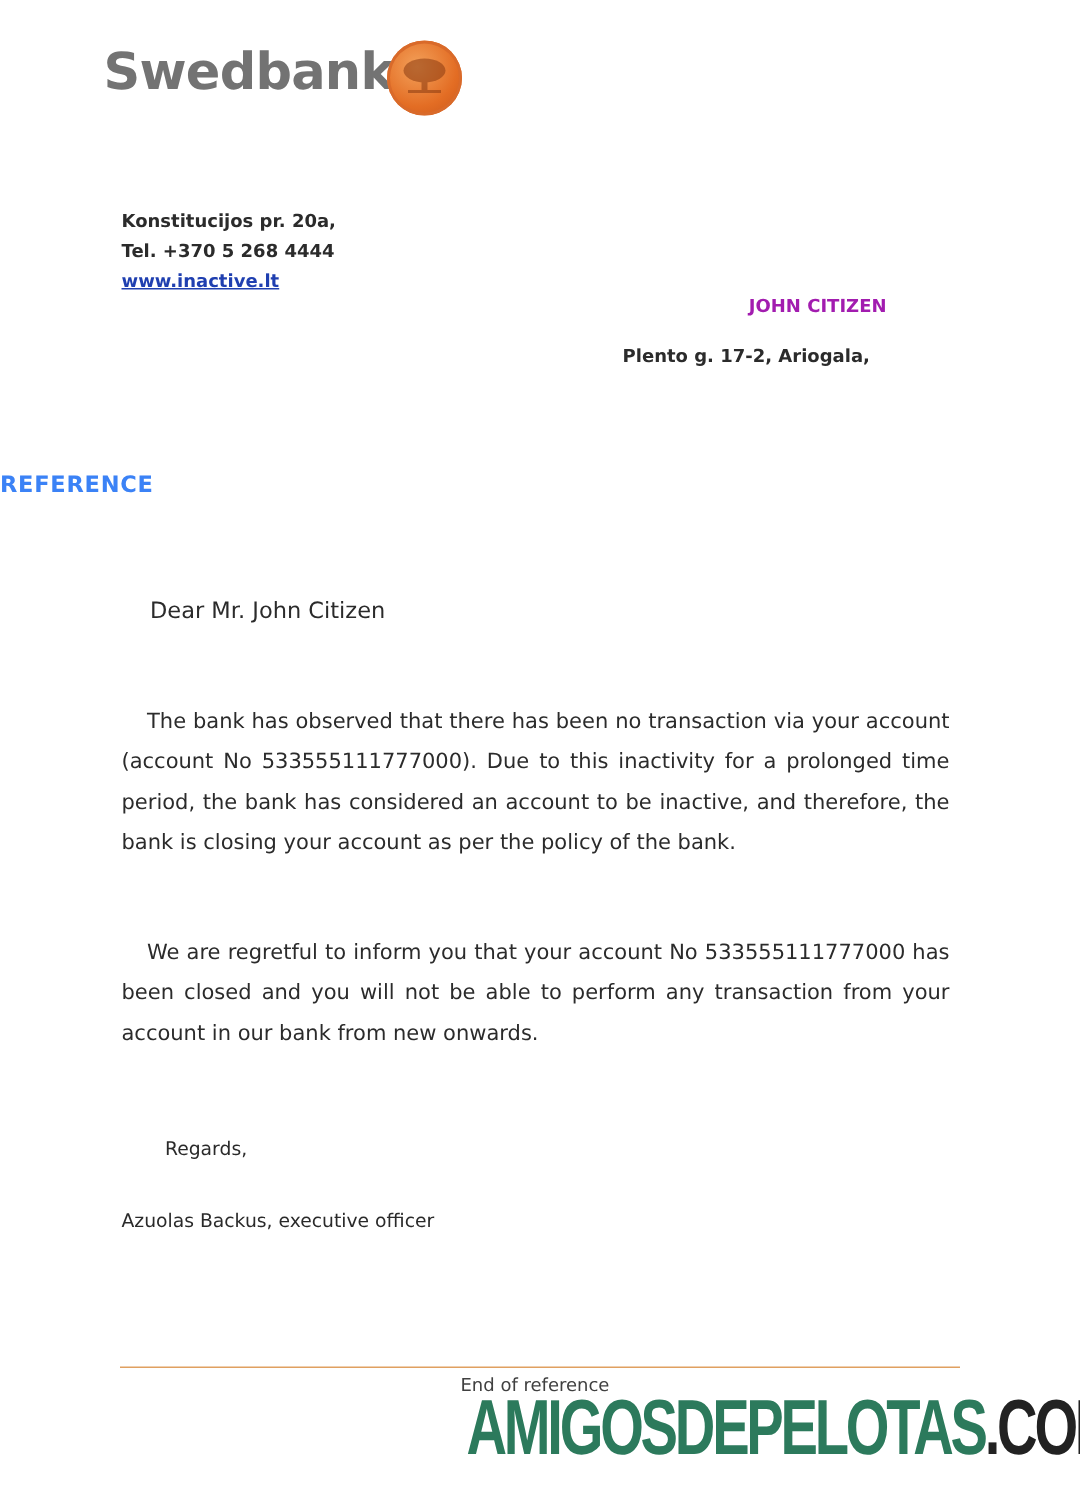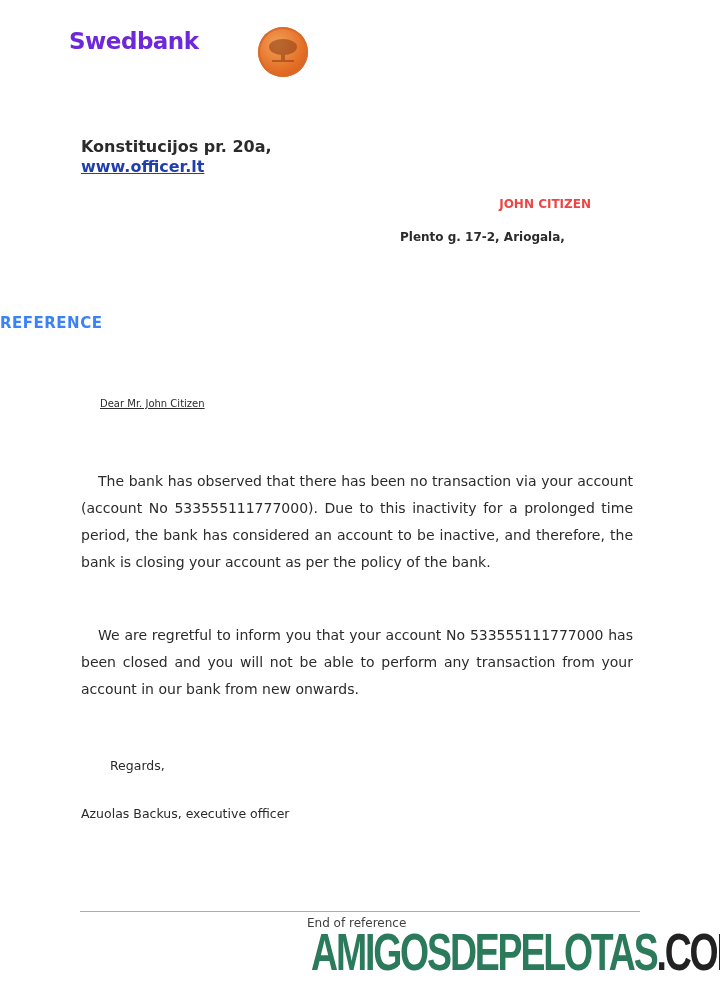--- a/index.html
+++ b/index.html
@@ -3,33 +3,33 @@
   <meta charset="utf-8">
   <style>
     html, body { margin: 0; padding: 0; }
     body {
       width: 720px; height: 1000px; background: #ffffff; position: relative; overflow: hidden;
       font-family: "DejaVu Sans", sans-serif; color: #2a2a2a;
     }
     .abs { position: absolute; }
     .logo-text {
       left: 69px; top: 28px; font-family: "DejaVu Sans", sans-serif; font-weight: bold;
-      font-size: 23px; color: #6d28d9; letter-spacing: -0.5px;
+      font-size: 34px; color: #737373; letter-spacing: -0.5px;
     }
     .logo-coin {
       left: 258px; top: 27px; width: 50px; height: 50px; border-radius: 50%;
       background: radial-gradient(circle at 40% 35%, #f3a15a 0%, #e36d24 60%, #c8561a 100%);
       box-shadow: inset 0 0 0 2px #d96a2a;
     }
-    .bank-addr { left: 81px; top: 137px; font-size: 16px; font-weight: bold; line-height: 20px; color: #2b2b2b; }
+    .bank-addr { left: 81px; top: 137px; font-size: 12px; font-weight: bold; line-height: 20px; color: #2b2b2b; }
     .bank-addr a { color: #1f3fb0; text-decoration: underline; }
-    .recipient-name { left: 430px; top: 197px; width: 161px; text-align: right; font-size: 12px; font-weight: bold; color: #ef4444; }
-    .recipient-addr { left: 400px; top: 228px; width: 195px; text-align: left; font-size: 12px; font-weight: bold; line-height: 18px; color: #2b2b2b; }
+    .recipient-name { left: 430px; top: 197px; width: 161px; text-align: right; font-size: 12px; font-weight: bold; color: #a21caf; }
+    .recipient-addr { left: 400px; top: 228px; width: 195px; text-align: center; font-size: 12px; font-weight: bold; line-height: 18px; color: #2b2b2b; }
     .title { left: 0; width: 712px; top: 314px; text-align: left; font-size: 15px; font-weight: bold; color: #3b82f6; letter-spacing: 0.5px; }
-    .salutation { left: 100px; top: 398px; font-size: 10px; color: #2b2b2b; text-decoration: underline; }
+    .salutation { left: 100px; top: 398px; font-size: 15px; color: #2b2b2b; }
     .para {
       left: 81px; width: 552px; font-size: 14px; line-height: 27px; color: #2b2b2b; text-align: justify;
     }
     .para .indent { display: inline-block; width: 17px; }
     .p1 { top: 468px; }
     .p2 { top: 622px; }
     .regards { left: 81px; top: 758px; font-size: 12.5px; margin-left: 29px; }
     .signer { left: 81px; top: 791px; font-size: 12.5px; margin-top: 15px; }
     .divider { left: 80px; top: 911px; width: 560px; height: 1px; background: #e0a060; }
     .footer-end { left: 307px; top: 916px; font-size: 12px; color: #404040; }
@@ -50,21 +50,22 @@
     <g fill="#8a3a10" opacity="0.55">
       <ellipse cx="25" cy="20" rx="14" ry="8"></ellipse>
       <rect x="23" y="22" width="4" height="12"></rect>
       <rect x="14" y="33" width="22" height="2"></rect>
     </g>
   </svg>
 </div>
 
 <div class="abs bank-addr">
   <div>Konstitucijos pr. 20a,</div>
-  <a>www.officer.lt</a>
+  <div>Tel. +370 5 268 4444</div>
+  <a>www.inactive.lt</a>
 </div>
 
 <div class="abs recipient-name">JOHN CITIZEN</div>
 <div class="abs recipient-addr">
   <div>Plento g. 17-2, Ariogala,</div>
 </div>
 
 <div class="abs title">REFERENCE</div>
 
 <div class="abs salutation">Dear Mr. John Citizen</div>

